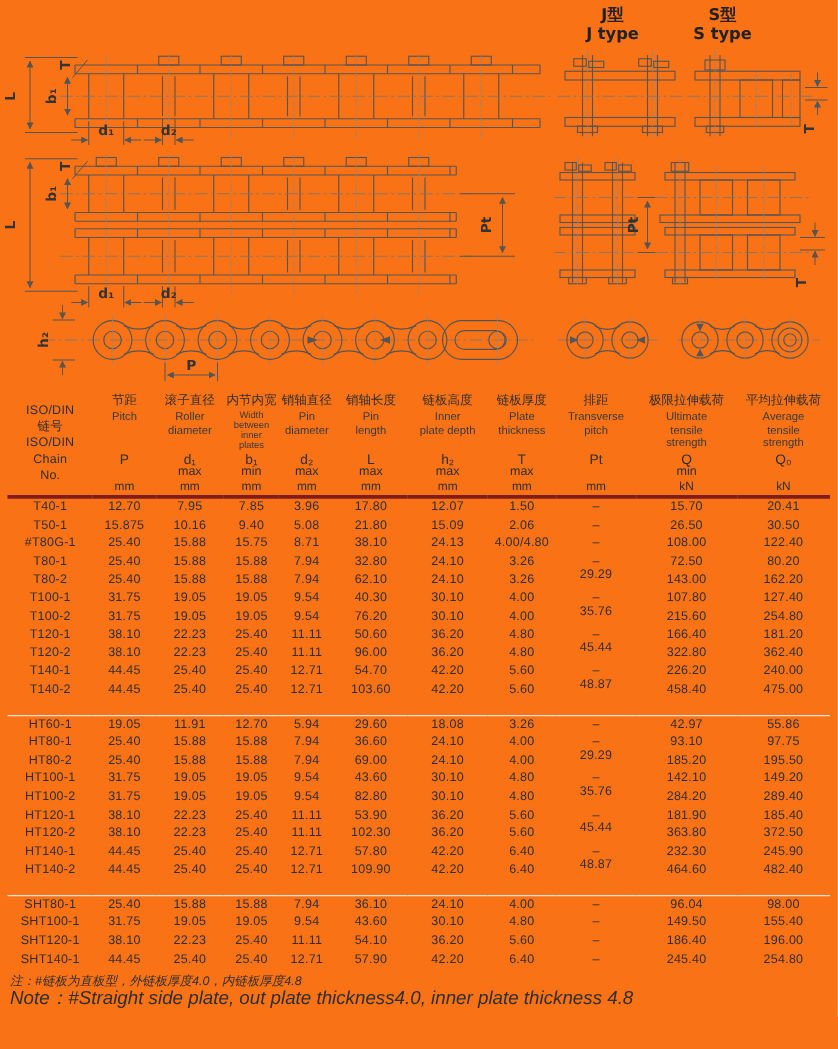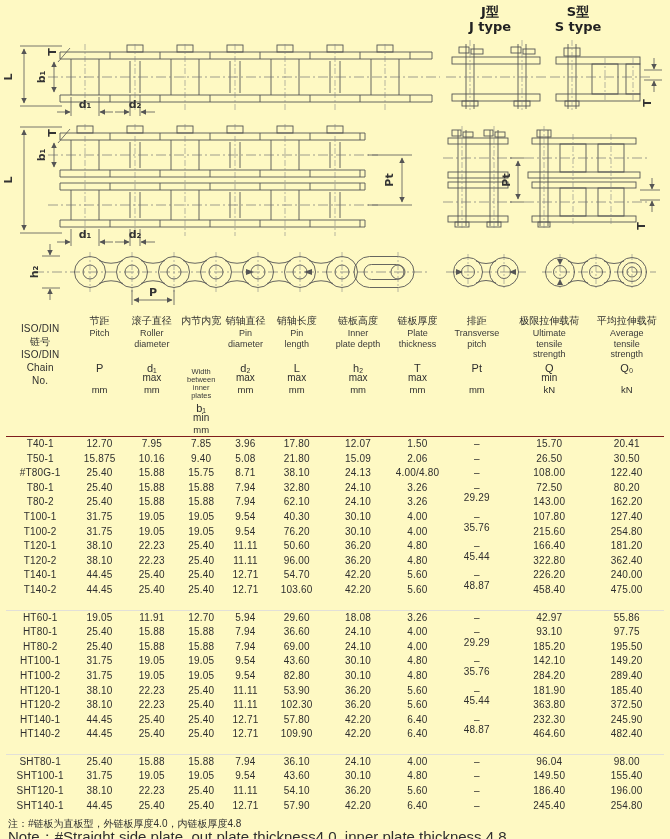--- a/index.html
+++ b/index.html
@@ -1,41 +1,41 @@
 <!DOCTYPE html>
 <html><head>
 <meta charset="utf-8">
 <style>
   html,body{margin:0;padding:0;}
   body{width:670px;background:#e8e8e8;font-family:"Liberation Sans",sans-serif;}
-  .page{position:relative;width:670px;height:839px;background:#fef9c3;color:#2f2f2f;overflow:hidden;}
+  .page{position:relative;width:670px;height:839px;background:#f97316;color:#2f2f2f;overflow:hidden;}
   .drawings{display:block;}
   .drawings .ln{stroke:#555;fill:none;stroke-width:0.9;}
   .drawings .fl{fill:#555;stroke:none;}
   .drawings .cl{stroke:#777;fill:none;stroke-width:0.7;stroke-dasharray:10 3 2 3;}
   .drawings .vd{stroke:#888;fill:none;stroke-width:0.6;stroke-dasharray:6 2 2 2;}
   .drawings .dim{font:600 11px "DejaVu Sans",sans-serif;fill:#333;}
   .drawings .ttl{font:700 13px "DejaVu Sans",sans-serif;fill:#222;}
   .drawings .dimline{stroke:#555;stroke-width:0.8;fill:none;}
   
   table.spec{border-collapse:collapse;table-layout:fixed;margin:6px 0 0 6px;width:658px;}
   table.spec th,table.spec td{padding:0;margin:0;font-weight:normal;}
-  thead tr{border-bottom:1px solid #7f1d1d;}
+  thead tr{border-bottom:3px solid #7f1d1d;}
   th{vertical-align:top;text-align:center;}
   .h-id{font-size:10px;line-height:13px;padding-top:8px;letter-spacing:.2px;}
   .h-zh{font-size:10px;line-height:14px;height:14px;white-space:nowrap;}
   .h-en{font-size:9px;line-height:10.5px;height:33px;color:#3a3a3a;}
-  .h-en.sm{font-size:7.5px;line-height:8px;margin-top:40px;}
+  .h-en.sm{font-size:7.5px;line-height:8px;}
   .h-sym{font-size:11px;line-height:11px;height:21px;padding-top:2px;}
   .h-sub{font-size:10px;line-height:8.5px;}
   .h-unit{font-size:9.5px;line-height:12px;height:12px;}
   tbody td{font-size:10px;line-height:14.6px;height:14.6px;text-align:center;white-space:nowrap;letter-spacing:.2px;}
   tr.gap td{height:12px;border-bottom:1px solid #e2e0d8;}
   .pt-up{position:relative;top:-4px;display:inline-block;}
-  .notes{margin:4px 0 0 8px;}
+  .notes{margin:4px 0 0 8px;font-style:italic;}
   .note-zh{font-size:10px;line-height:13px;}
   .note-en{font-size:15px;line-height:13px;}
 </style>
 </head>
 <body>
 
 <div class="page">
 
   <svg class="drawings" width="670" height="308" viewBox="0 0 670 308">
     <defs>

